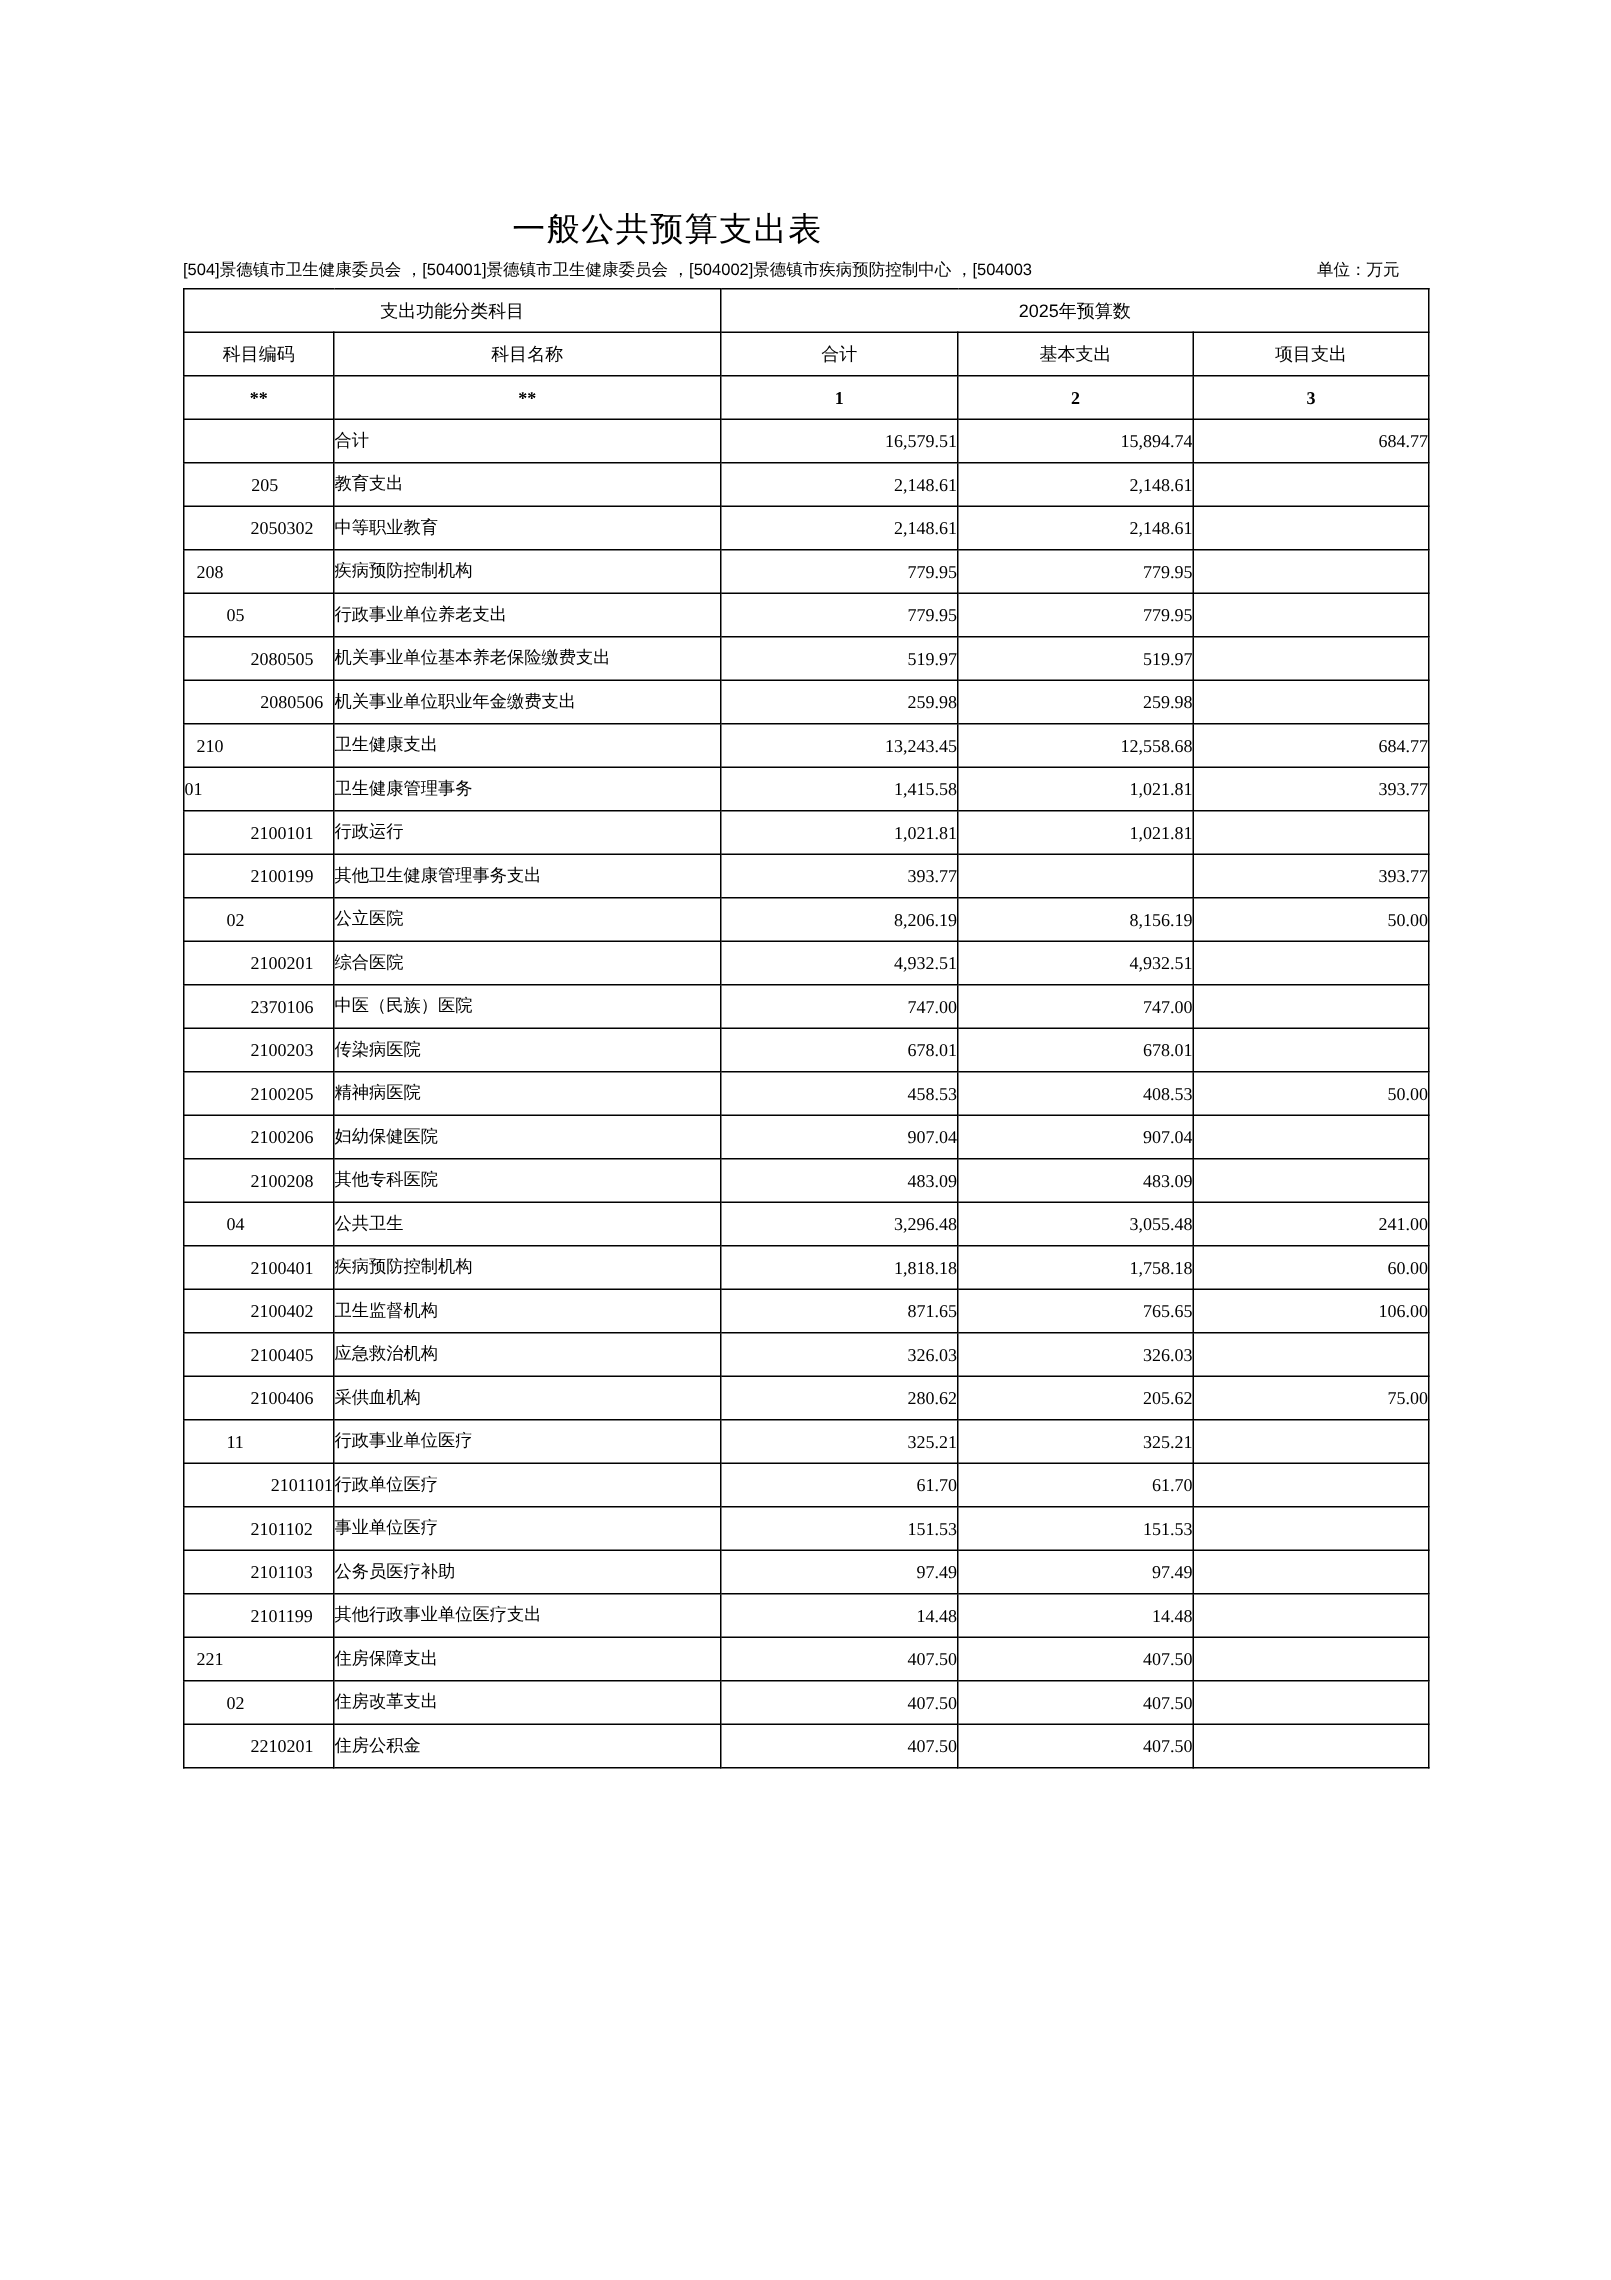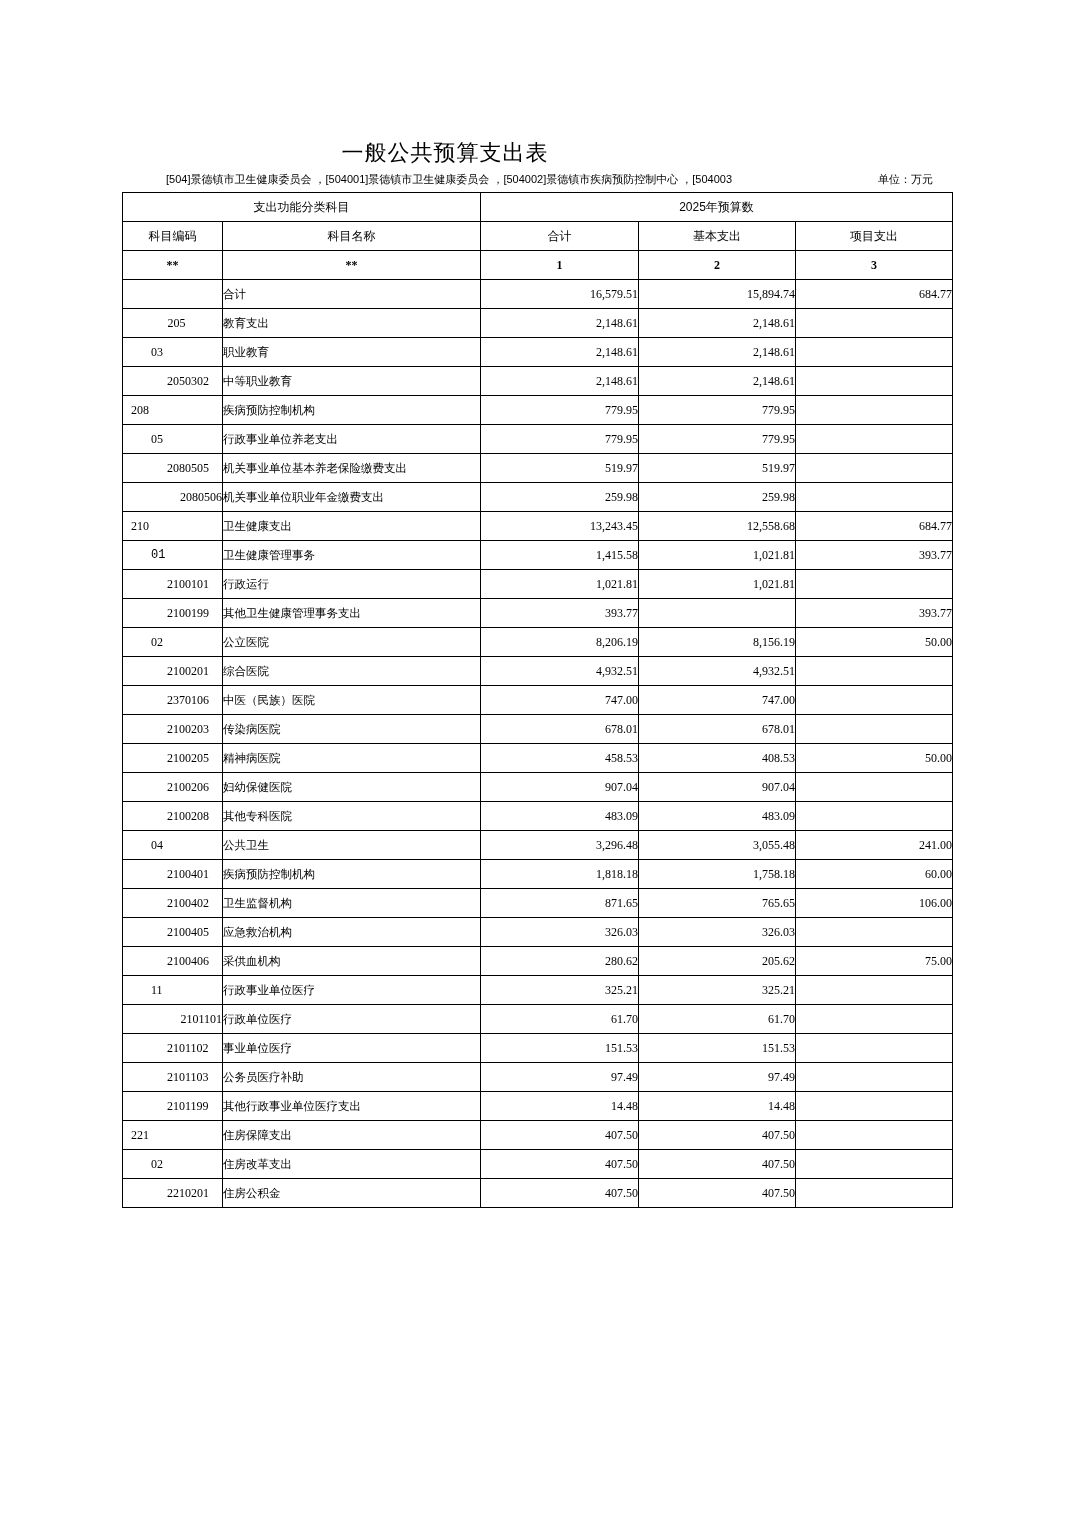--- a/index.html
+++ b/index.html
@@ -31,21 +31,20 @@
     letter-spacing: 1px;
   }
   .subhead {
     position: absolute;
     top: 172px;
     left: 122px;
     width: 830px;
     font-size: 11px;
     font-family: "Liberation Sans", "DejaVu Sans", sans-serif;
     white-space: nowrap;
-    margin-left: 44px;
   }
   .unit {
     position: absolute;
     top: 172px;
     left: 878px;
     font-size: 11px;
     font-family: "Liberation Sans", "DejaVu Sans", sans-serif;
     white-space: nowrap;
   }
   table.budget {
@@ -153,27 +152,20 @@
           <td class="num">684.77</td>
         </tr>
         <tr>
           <td class="code lvl0" style="text-align: center; padding-left: 8px;">205</td>
           <td class="name lvl0">教育支出</td>
           <td class="num">2,148.61</td>
           <td class="num">2,148.61</td>
           <td class="num"></td>
         </tr>
         <tr>
-          <td class="code lvl1" style="text-align: left; padding-left: 28px;">03</td>
-          <td class="name lvl1">职业教育</td>
-          <td class="num">2,148.61</td>
-          <td class="num">2,148.61</td>
-          <td class="num"></td>
-        </tr>
-        <tr>
           <td class="code lvl2" style="text-align: left; padding-left: 44px;">2050302</td>
           <td class="name lvl2">中等职业教育</td>
           <td class="num">2,148.61</td>
           <td class="num">2,148.61</td>
           <td class="num"></td>
         </tr>
         <tr>
           <td class="code lvl0" style="text-align: left; padding-left: 8px;">208</td>
           <td class="name lvl0">疾病预防控制机构</td>
           <td class="num">779.95</td>
@@ -188,35 +180,35 @@
           <td class="num"></td>
         </tr>
         <tr>
           <td class="code lvl2" style="text-align: left; padding-left: 44px;">2080505</td>
           <td class="name lvl2">机关事业单位基本养老保险缴费支出</td>
           <td class="num">519.97</td>
           <td class="num">519.97</td>
           <td class="num"></td>
         </tr>
         <tr>
-          <td class="code lvl2" style="text-align: right; padding-left: 44px;">2080506</td>
+          <td class="code lvl2" style="text-align: center; padding-left: 44px;">2080506</td>
           <td class="name lvl2">机关事业单位职业年金缴费支出</td>
           <td class="num">259.98</td>
           <td class="num">259.98</td>
           <td class="num"></td>
         </tr>
         <tr>
           <td class="code lvl0" style="text-align: left; padding-left: 8px;">210</td>
           <td class="name lvl0">卫生健康支出</td>
           <td class="num">13,243.45</td>
           <td class="num">12,558.68</td>
           <td class="num">684.77</td>
         </tr>
         <tr>
-          <td class="code lvl1" style="text-align: left; padding-left: 28px; font-family: Liberation Mono, monospace;">01</td>
+          <td class="code lvl1" style="text-align: left; ">01</td>
           <td class="name lvl1">卫生健康管理事务</td>
           <td class="num">1,415.58</td>
           <td class="num">1,021.81</td>
           <td class="num">393.77</td>
         </tr>
         <tr>
           <td class="code lvl2" style="text-align: left; padding-left: 44px;">2100101</td>
           <td class="name lvl2">行政运行</td>
           <td class="num">1,021.81</td>
           <td class="num">1,021.81</td>

